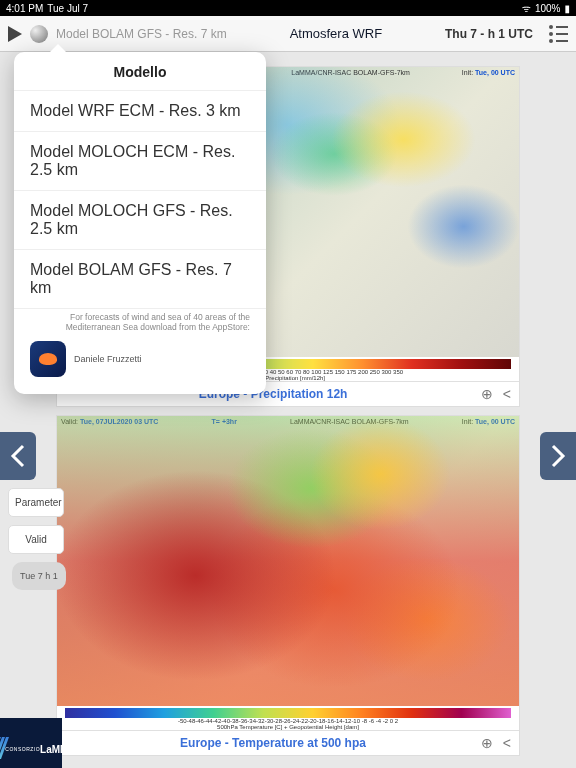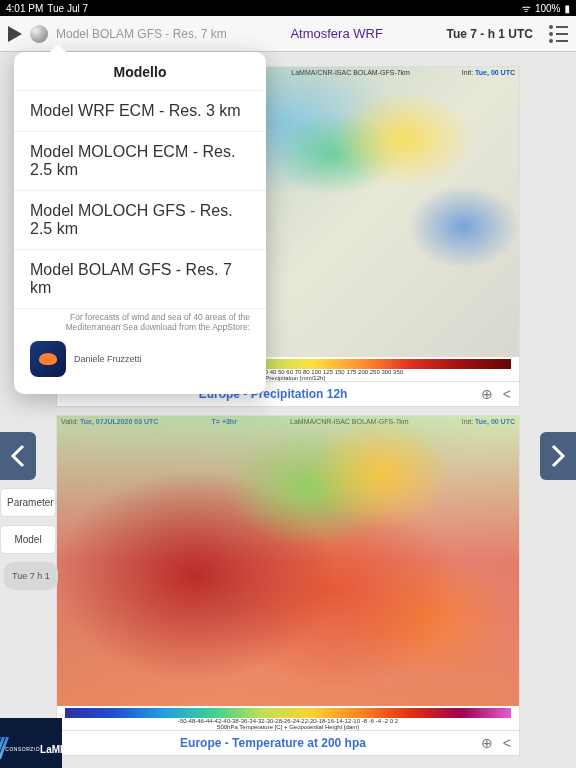--- a/index.html
+++ b/index.html
@@ -30,21 +30,21 @@
       align-items: center;
       padding: 0 8px;
       gap: 8px;
     }
     .play-icon { width:0; height:0; border-left:14px solid #444; border-top:8px solid transparent; border-bottom:8px solid transparent; }
     .sphere-icon {
       width:18px; height:18px; border-radius:50%;
       background: radial-gradient(circle at 30% 30%, #eee, #777);
     }
     .model-name { color:#999; font-size:12px; flex-shrink:0; }
-    .app-title { color:#4c1d95; font-size:13px; font-weight:500; margin-left:auto; margin-right:auto; }
+    .app-title { color:#0f172a; font-size:13px; font-weight:500; margin-left:auto; margin-right:auto; }
     .time-label { color:#333; font-size:12px; font-weight:600; }
     .menu-icon { display:flex; flex-direction:column; gap:3px; margin-left:8px; }
     .menu-icon span { display:flex; align-items:center; gap:3px; }
     .menu-dot { width:4px; height:4px; background:#555; border-radius:50%; }
     .menu-line { width:12px; height:2px; background:#555; }
     .content { position:relative; height:728px; overflow:hidden; }
     .chart-card {
       background:#fff;
       margin:8px 56px 8px 56px;
       border:1px solid #ddd;
@@ -100,21 +100,21 @@
     .chart-title { color:#3a6fd8; font-size:12px; font-weight:600; flex:1; text-align:center; }
     .footer-icons { display:flex; gap:10px; color:#777; font-size:14px; }
     .nav-arrow {
       position:absolute; top:380px; width:36px; height:48px;
       background:#4a6080; color:#fff;
       display:flex; align-items:center; justify-content:center;
       font-size:24px;
     }
     .nav-left { left:0; border-radius:0 6px 6px 0; }
     .nav-right { right:0; border-radius:6px 0 0 6px; }
-    .side-buttons { position:absolute; left:0; top:436px; display:flex; flex-direction:column; gap:8px; }
+    .side-buttons { position:absolute; left:8px; top:436px; display:flex; flex-direction:column; gap:8px; }
     .side-btn {
       background:#fff; border:1px solid #ddd; border-radius:5px;
       padding:8px 6px; font-size:10px; color:#444; width:56px; text-align:center;
     }
     .time-chip {
       background:#d8d8d8; border-radius:10px;
       padding:9px 8px; font-size:9px; color:#555; width:fit-content; margin-left:4px;
     }
     .lamma-badge {
       position:absolute; left:0; bottom:0; width:62px; height:62px;
@@ -167,21 +167,21 @@
     <span>100%</span>
     <span>▮</span>
   </div>
 </div>
 
 <div class="header">
   <div class="play-icon"></div>
   <div class="sphere-icon"></div>
   <span class="model-name">Model BOLAM GFS - Res. 7 km</span>
   <span class="app-title">Atmosfera WRF</span>
-  <span class="time-label">Tue 7 - h 1 UTC</span>
+  <span class="time-label">Thu 7 - h 1 UTC</span>
   <div class="menu-icon">
     <span>
         <span class="menu-dot"></span>
         <span class="menu-line"></span>
       </span>
     <span>
         <span class="menu-dot"></span>
         <span class="menu-line"></span>
       </span>
     <span>
@@ -226,42 +226,42 @@
         <span><span>Init:</span> <span class="blue">Tue, 00 UTC</span></span>
       </div>
       <div class="temp-overlay"></div>
     </div>
     <div class="color-scale">
       <div class="scale-bar temp"></div>
       <div>-50-48-46-44-42-40-38-36-34-32-30-28-26-24-22-20-18-16-14-12-10 -8 -6 -4 -2 0 2</div>
       <div>500hPa Temperature [C] + Geopotential Height [dam]</div>
     </div>
     <div class="chart-footer">
-      <span class="chart-title">Europe - Temperature at 200 hpa</span>
+      <span class="chart-title">Europe - Temperature at 500 hpa</span>
       <div class="footer-icons">
         <span>⊕</span>
         <span>&lt;</span>
       </div>
     </div>
   </div>
 
   <div class="nav-arrow nav-left">
     <svg width="18" height="24" viewBox="0 0 18 24">
         <path d="M14 2 L4 12 L14 22" stroke="#fff" stroke-width="3" fill="none"></path>
       </svg>
   </div>
   <div class="nav-arrow nav-right">
     <svg width="18" height="24" viewBox="0 0 18 24">
         <path d="M4 2 L14 12 L4 22" stroke="#fff" stroke-width="3" fill="none"></path>
       </svg>
   </div>
 
   <div class="side-buttons">
     <div class="side-btn">Parameter</div>
-    <div class="side-btn">Model</div>
+    <div class="side-btn">Valid</div>
     <div class="time-chip">Tue 7 h 1</div>
   </div>
 
   <div class="lamma-badge">
     <div class="lamma-lines">
         <span></span>
         <span></span>
         <span></span>
         <span></span>
         <span></span>

